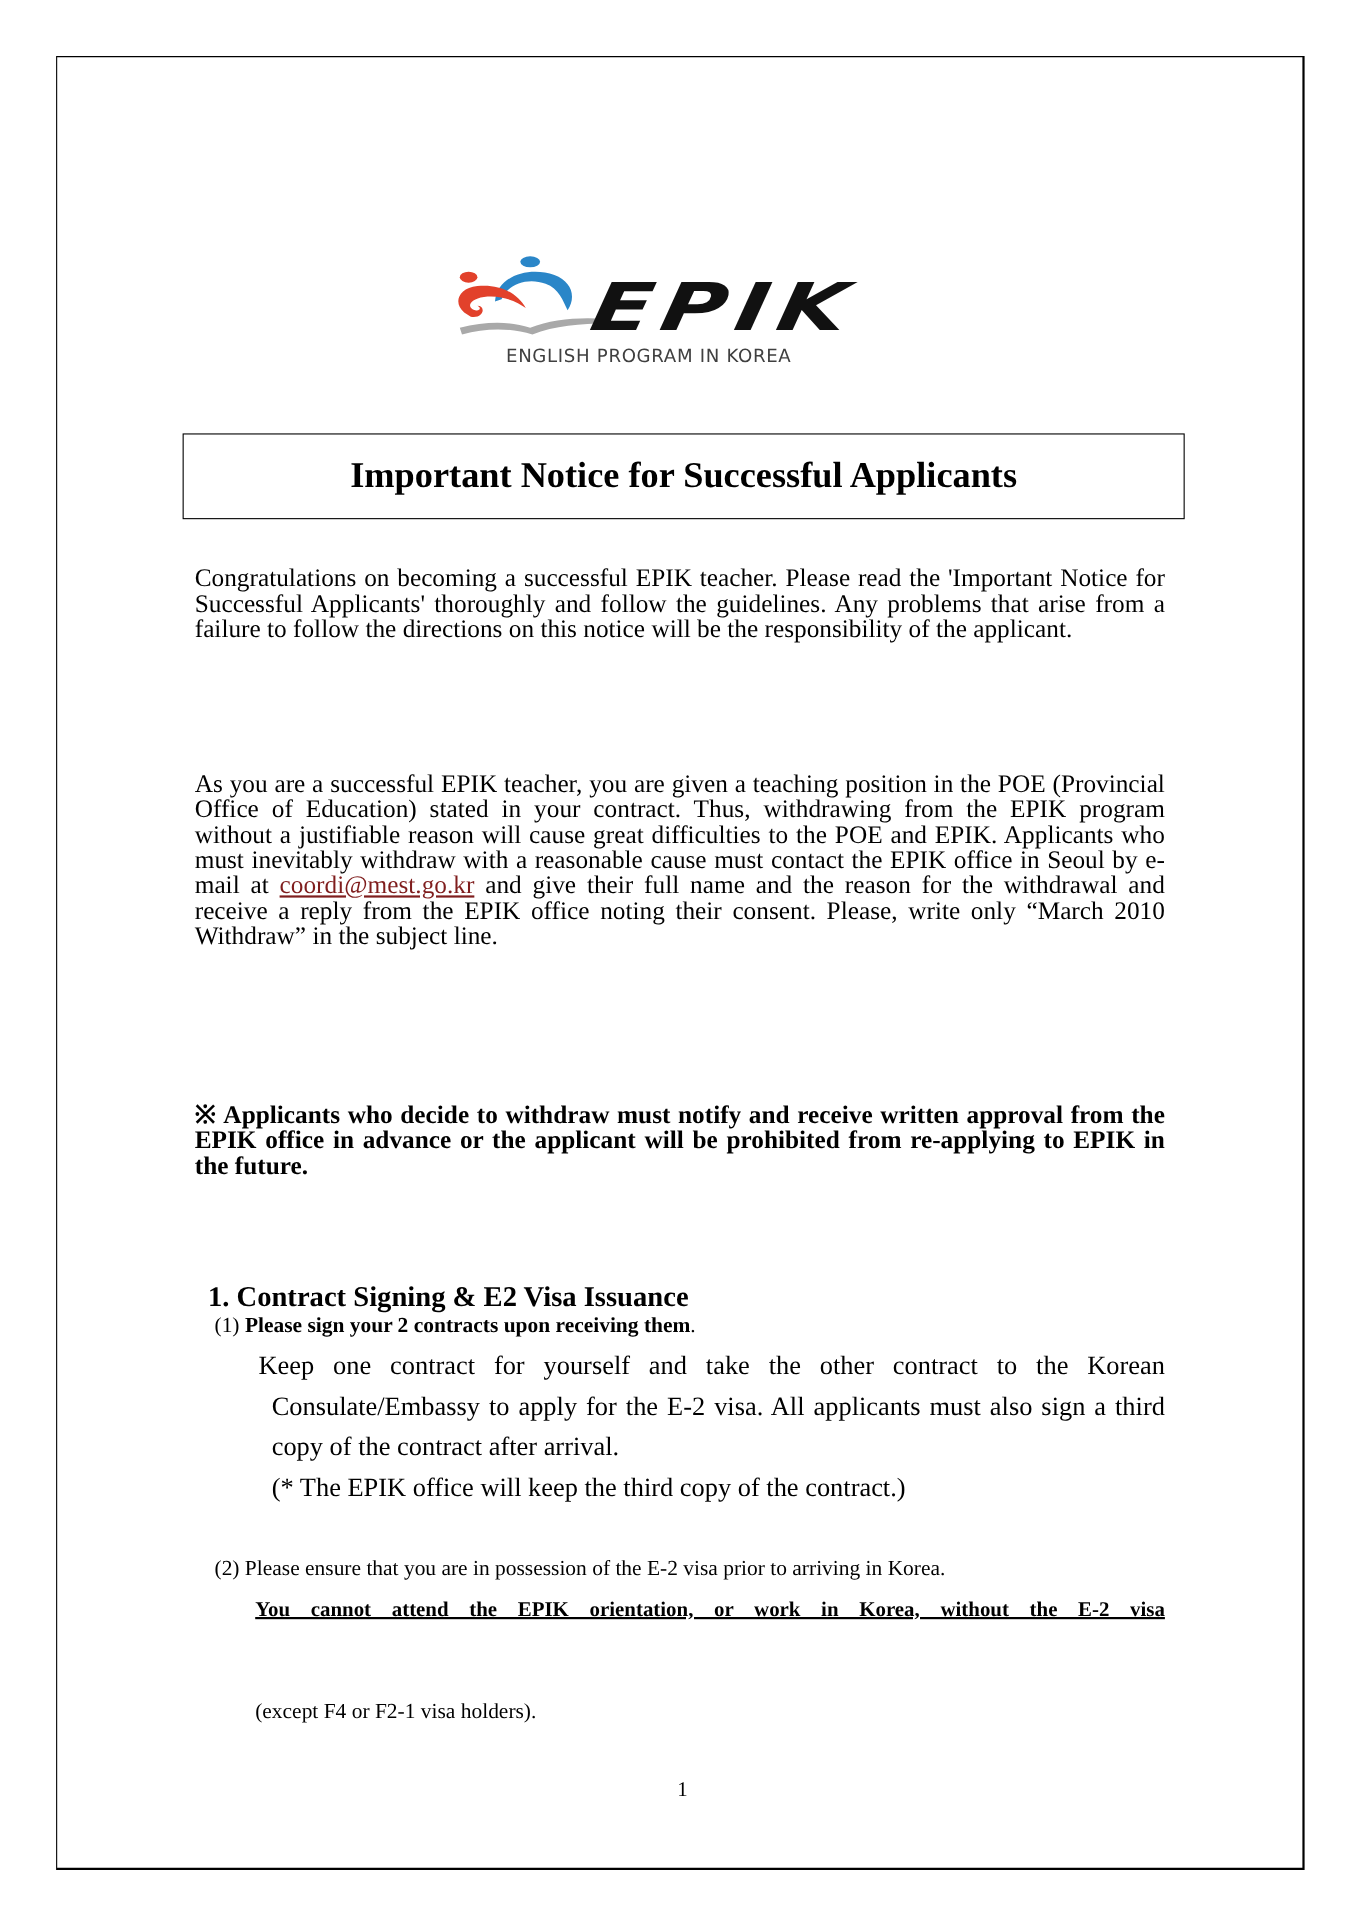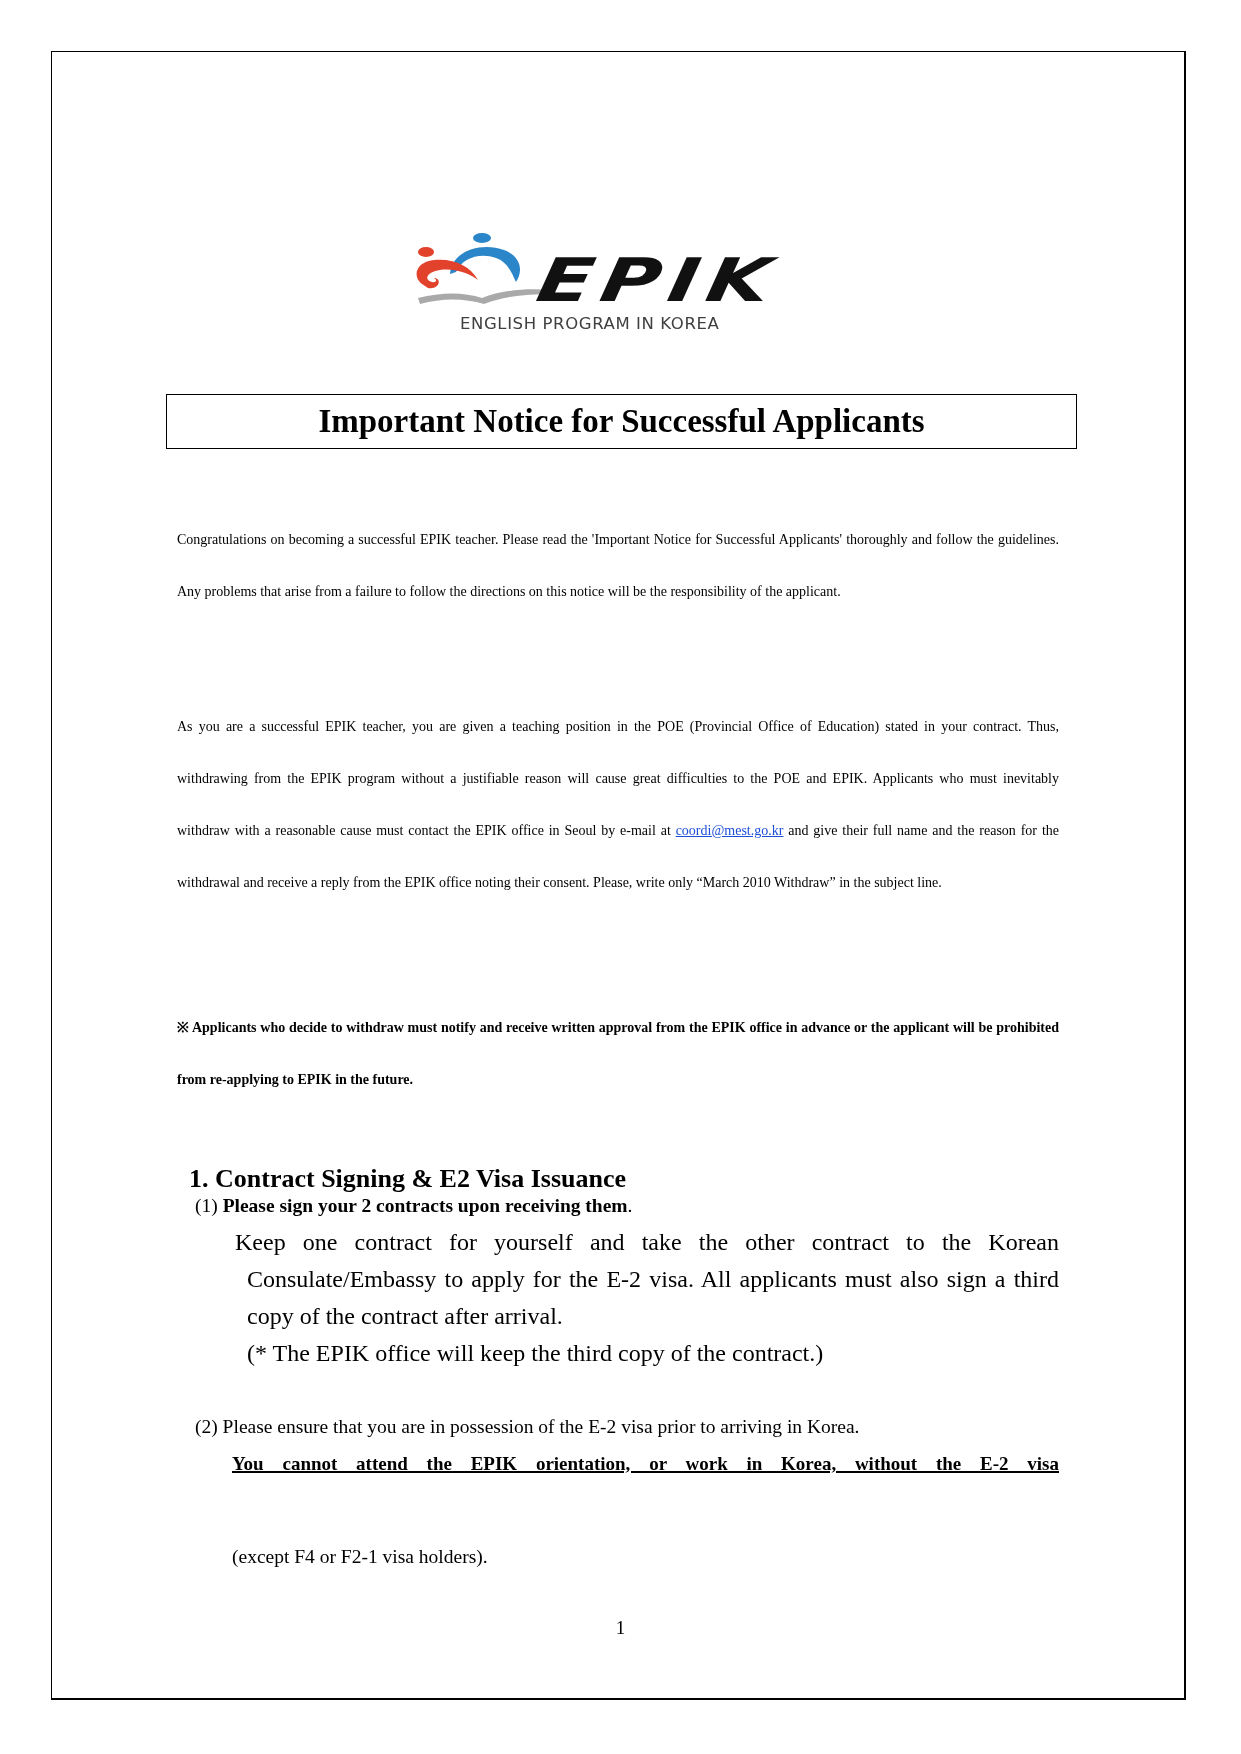--- a/index.html
+++ b/index.html
@@ -57,49 +57,49 @@
       color: #111;
       line-height: 60px;
       transform: scaleX(1.35) skewX(-8deg);
       transform-origin: left top;
     }
     .title-box {
       position: absolute;
       left: 166px;
       top: 394px;
       width: 911px;
-      height: 55px;
+      height: 78px;
       border: 1.5px solid #000;
       box-sizing: border-box;
       display: flex;
       align-items: center;
       justify-content: center;
     }
     .title-box h1 {
       margin: 0;
       font-family: "Liberation Serif", "DejaVu Serif", serif;
       font-weight: bold;
       font-size: 33px;
       letter-spacing: 0px;
     }
     .para {
       position: absolute;
       left: 177px;
       width: 882px;
-      font-size: 14px;
-      line-height: 52px;
+      font-size: 23px;
+      line-height: 23px;
       text-align: justify;
       margin: 0;
     }
     .p1 { top: 514px; }
     .p2 { top: 701px; }
     .p3 { top: 1002px; font-weight: bold; }
     .email {
       text-decoration: underline;
-      color: #1d4ed8;
+      color: #7f1d1d;
       cursor: pointer;
     }
     .section-heading {
       position: absolute;
       left: 177px;
       top: 1150px;
       font-size: 26px;
       font-weight: bold;
       margin: 12px;
       line-height: 34px;

